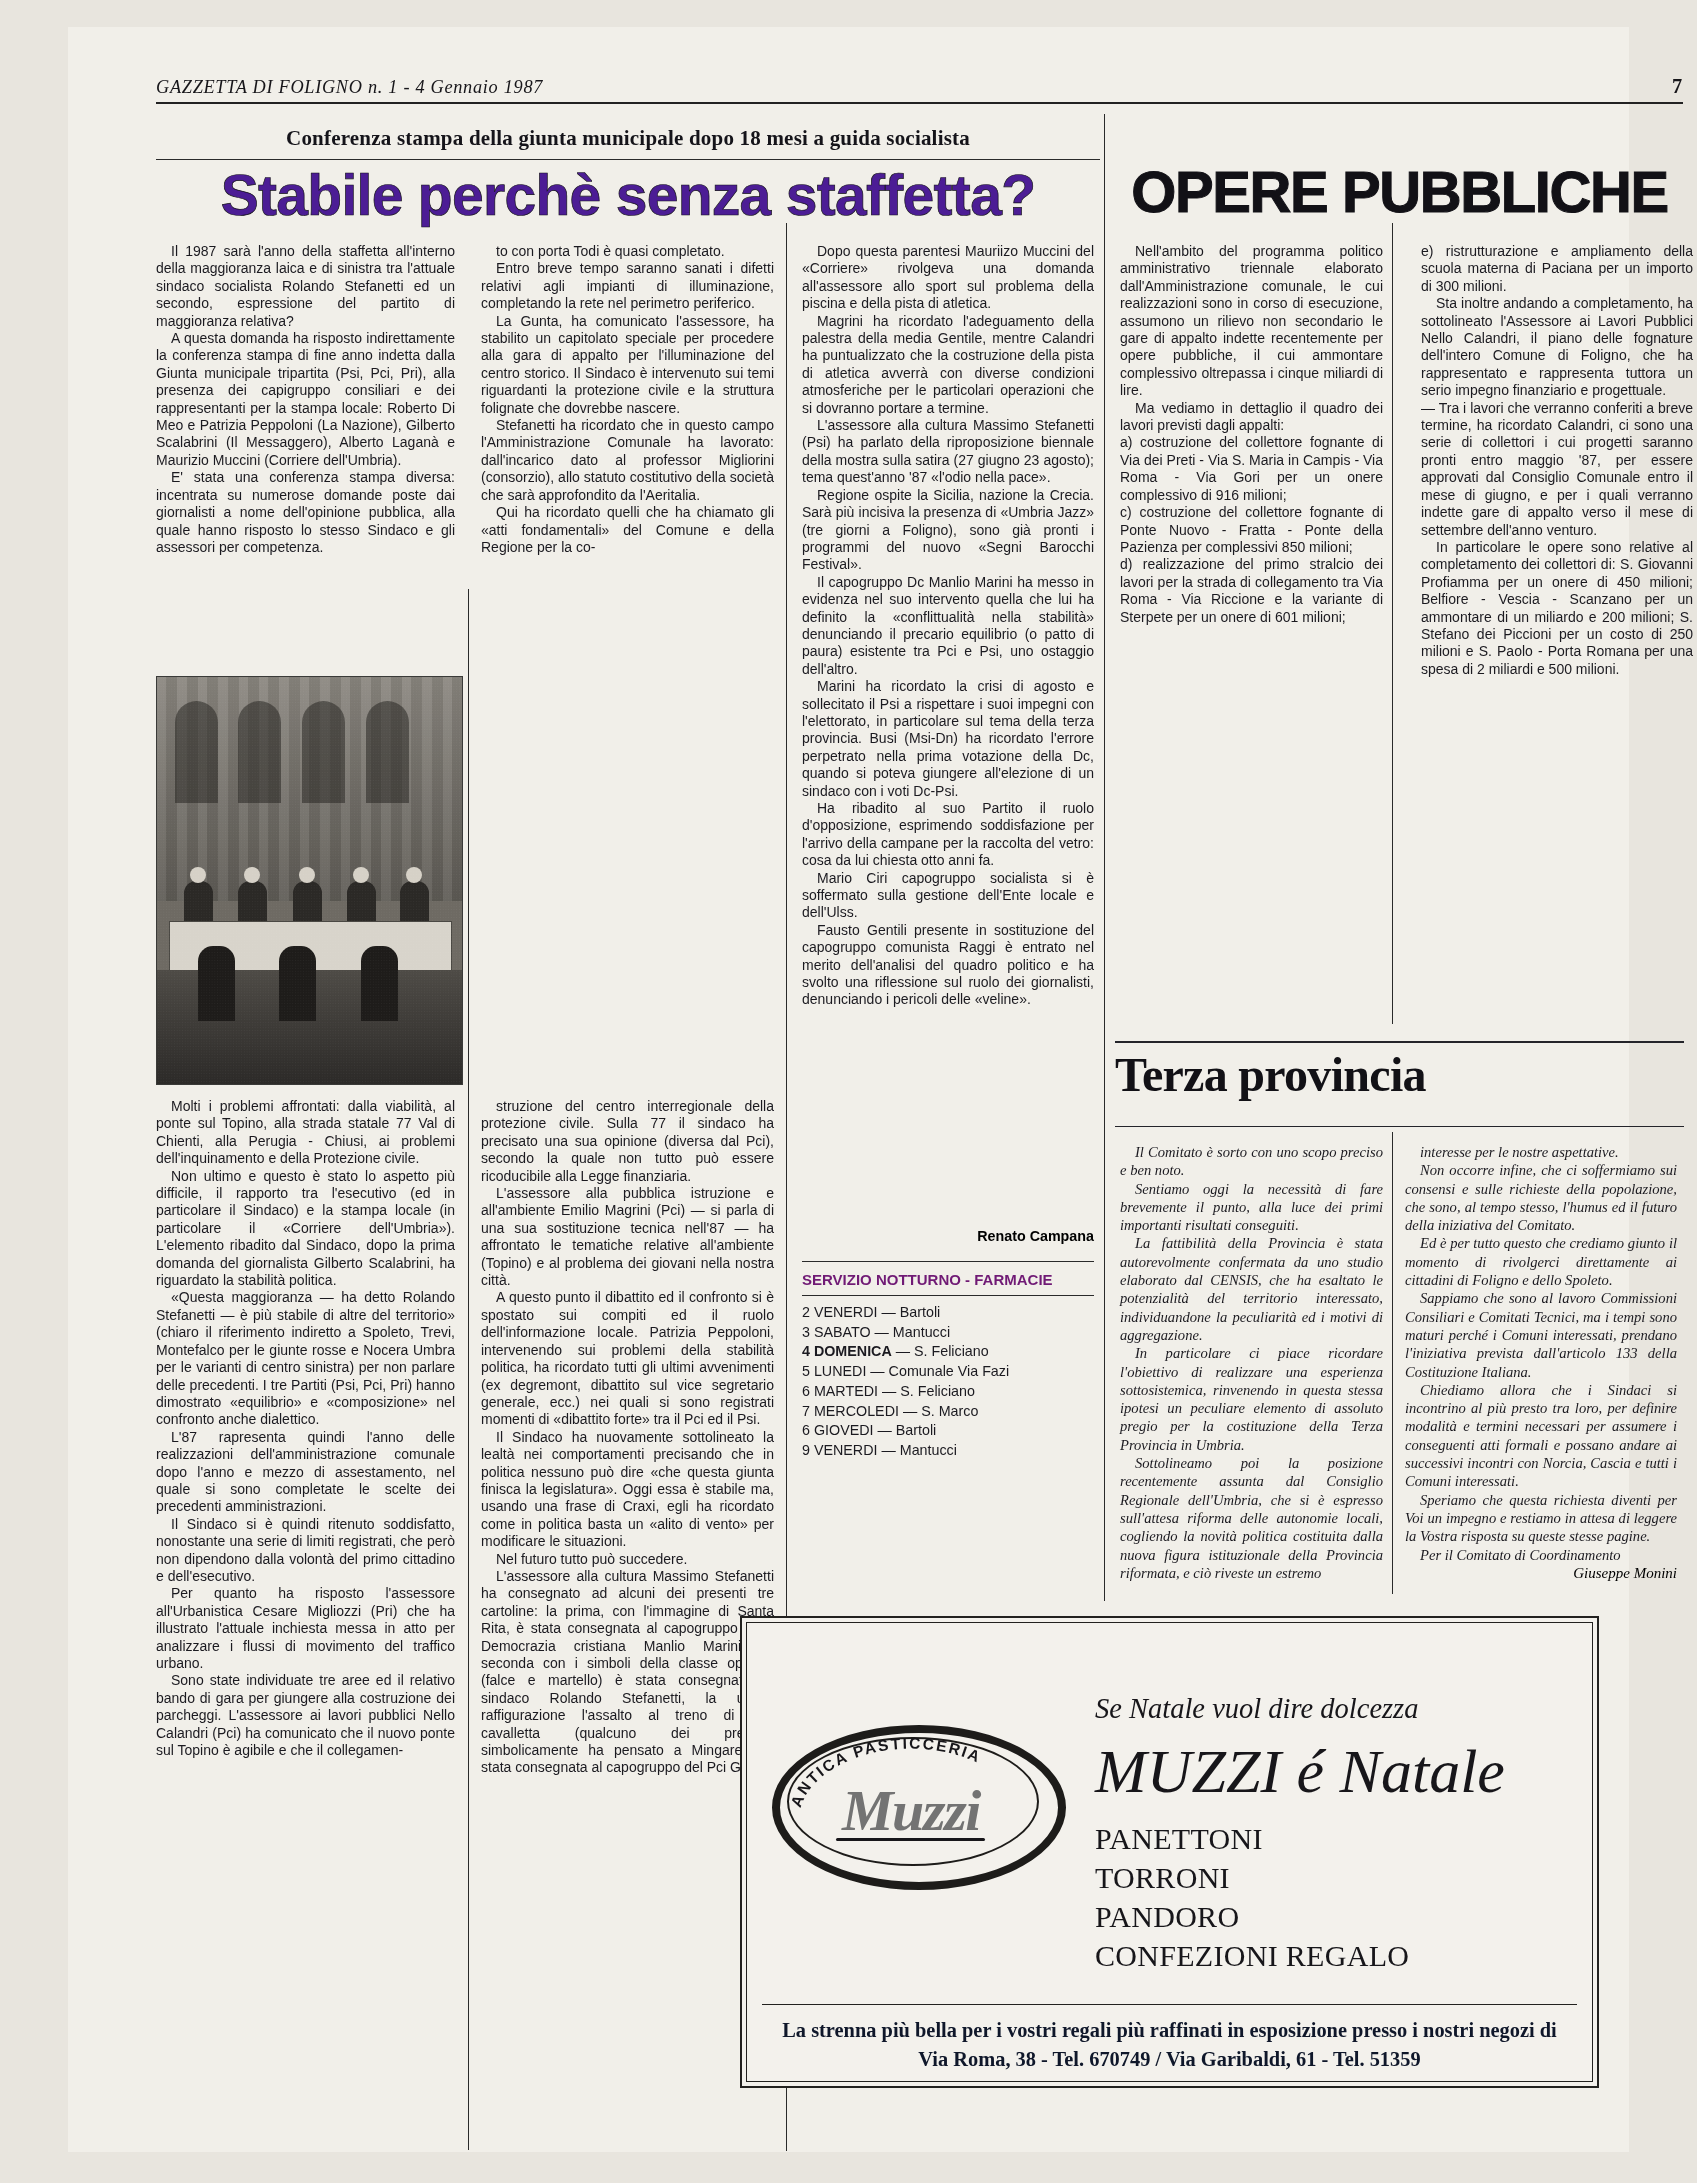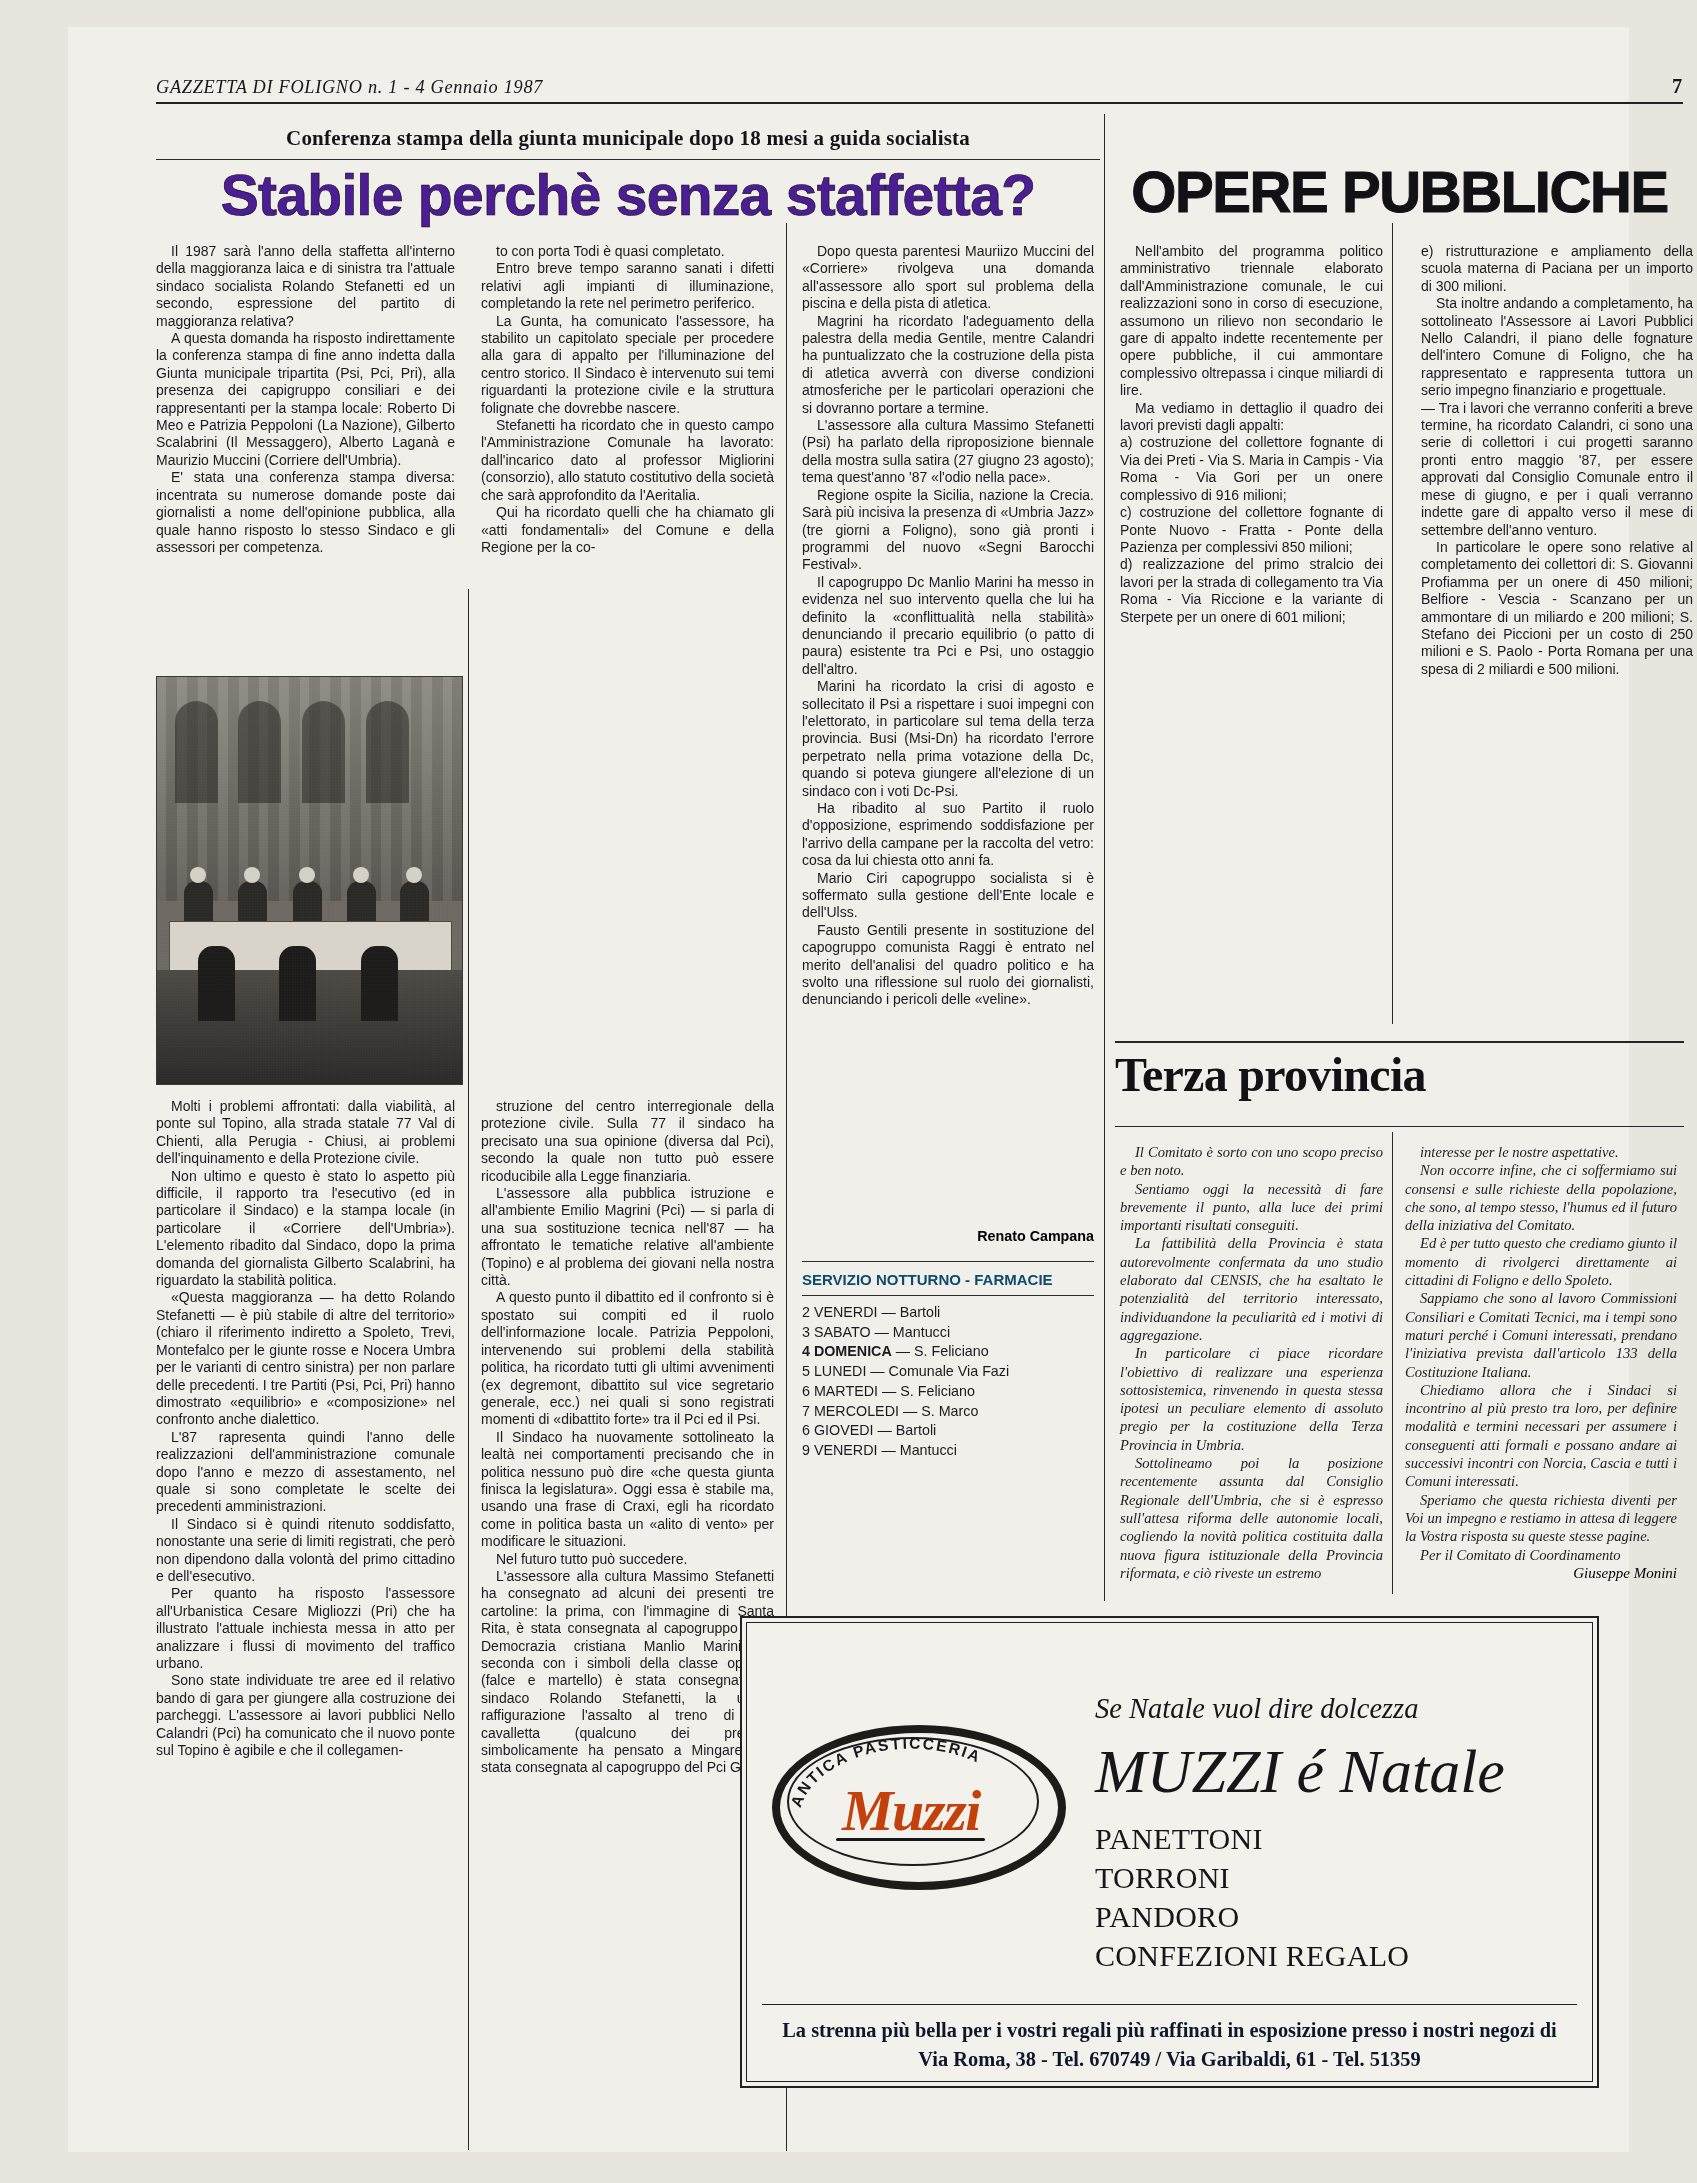--- a/index.html
+++ b/index.html
@@ -136,21 +136,21 @@
   }
   .terza-rule{position:absolute;left:959px;top:927px;width:569px;height:2px;background:#24242a;}
   .terza-rule2{position:absolute;left:959px;top:1012px;width:569px;height:1.4px;background:#24242a;}
   .ital{font-style:italic;}
   
   .farm-title{
     position:absolute;
     font-family:"Liberation Sans", sans-serif;
     font-weight:bold;
     font-size:15px;
-    color:#0c4a6e;
+    color:#701a75;
   }
   .farm-rule{position:absolute;height:1.4px;background:#2a2a2a;}
   .farm-list{
     position:absolute;
     font-family:"Liberation Sans", sans-serif;
     font-size:14.3px;
     line-height:19.7px;
     color:#1b1a20;
   }
   .farm-list .bold{font-weight:bold;}
@@ -188,21 +188,21 @@
   .logo .ellipse2{
     position:absolute;left:15px;top:39px;width:248px;height:125px;border-radius:50%;
     border:2.7px solid #1d1c1a;
   }
   .logo .arcwrap{
     position:absolute;left:0;top:27px;width:278px;height:149px;
   }
   .logo .muzzi{
     position:absolute;left:0;top:79px;width:278px;text-align:center;
     font-family:"Liberation Serif", serif;font-style:italic;font-weight:bold;
-    font-size:58px;color:#c2410c;letter-spacing:-1.4px;
+    font-size:58px;color:#737373;letter-spacing:-1.4px;
   }
   .logo .under{
     position:absolute;left:64px;top:140px;width:149px;height:3.4px;background:#17161a;border-radius:2px;
   }
   .ad-text{
     position:absolute;left:353px;top:75px;width:475px;color:#17161a;
   }
   .ad-line1{font-family:"Liberation Serif", serif;font-style:italic;font-size:28.5px;margin-bottom:12.2px;}
   .ad-line2{font-family:"Liberation Serif", serif;font-style:italic;font-size:62px;line-height:68px;margin-bottom:13.6px;}
   .ad-items{font-family:"Liberation Serif", serif;font-size:30px;line-height:39px;letter-spacing:0.3px;}

